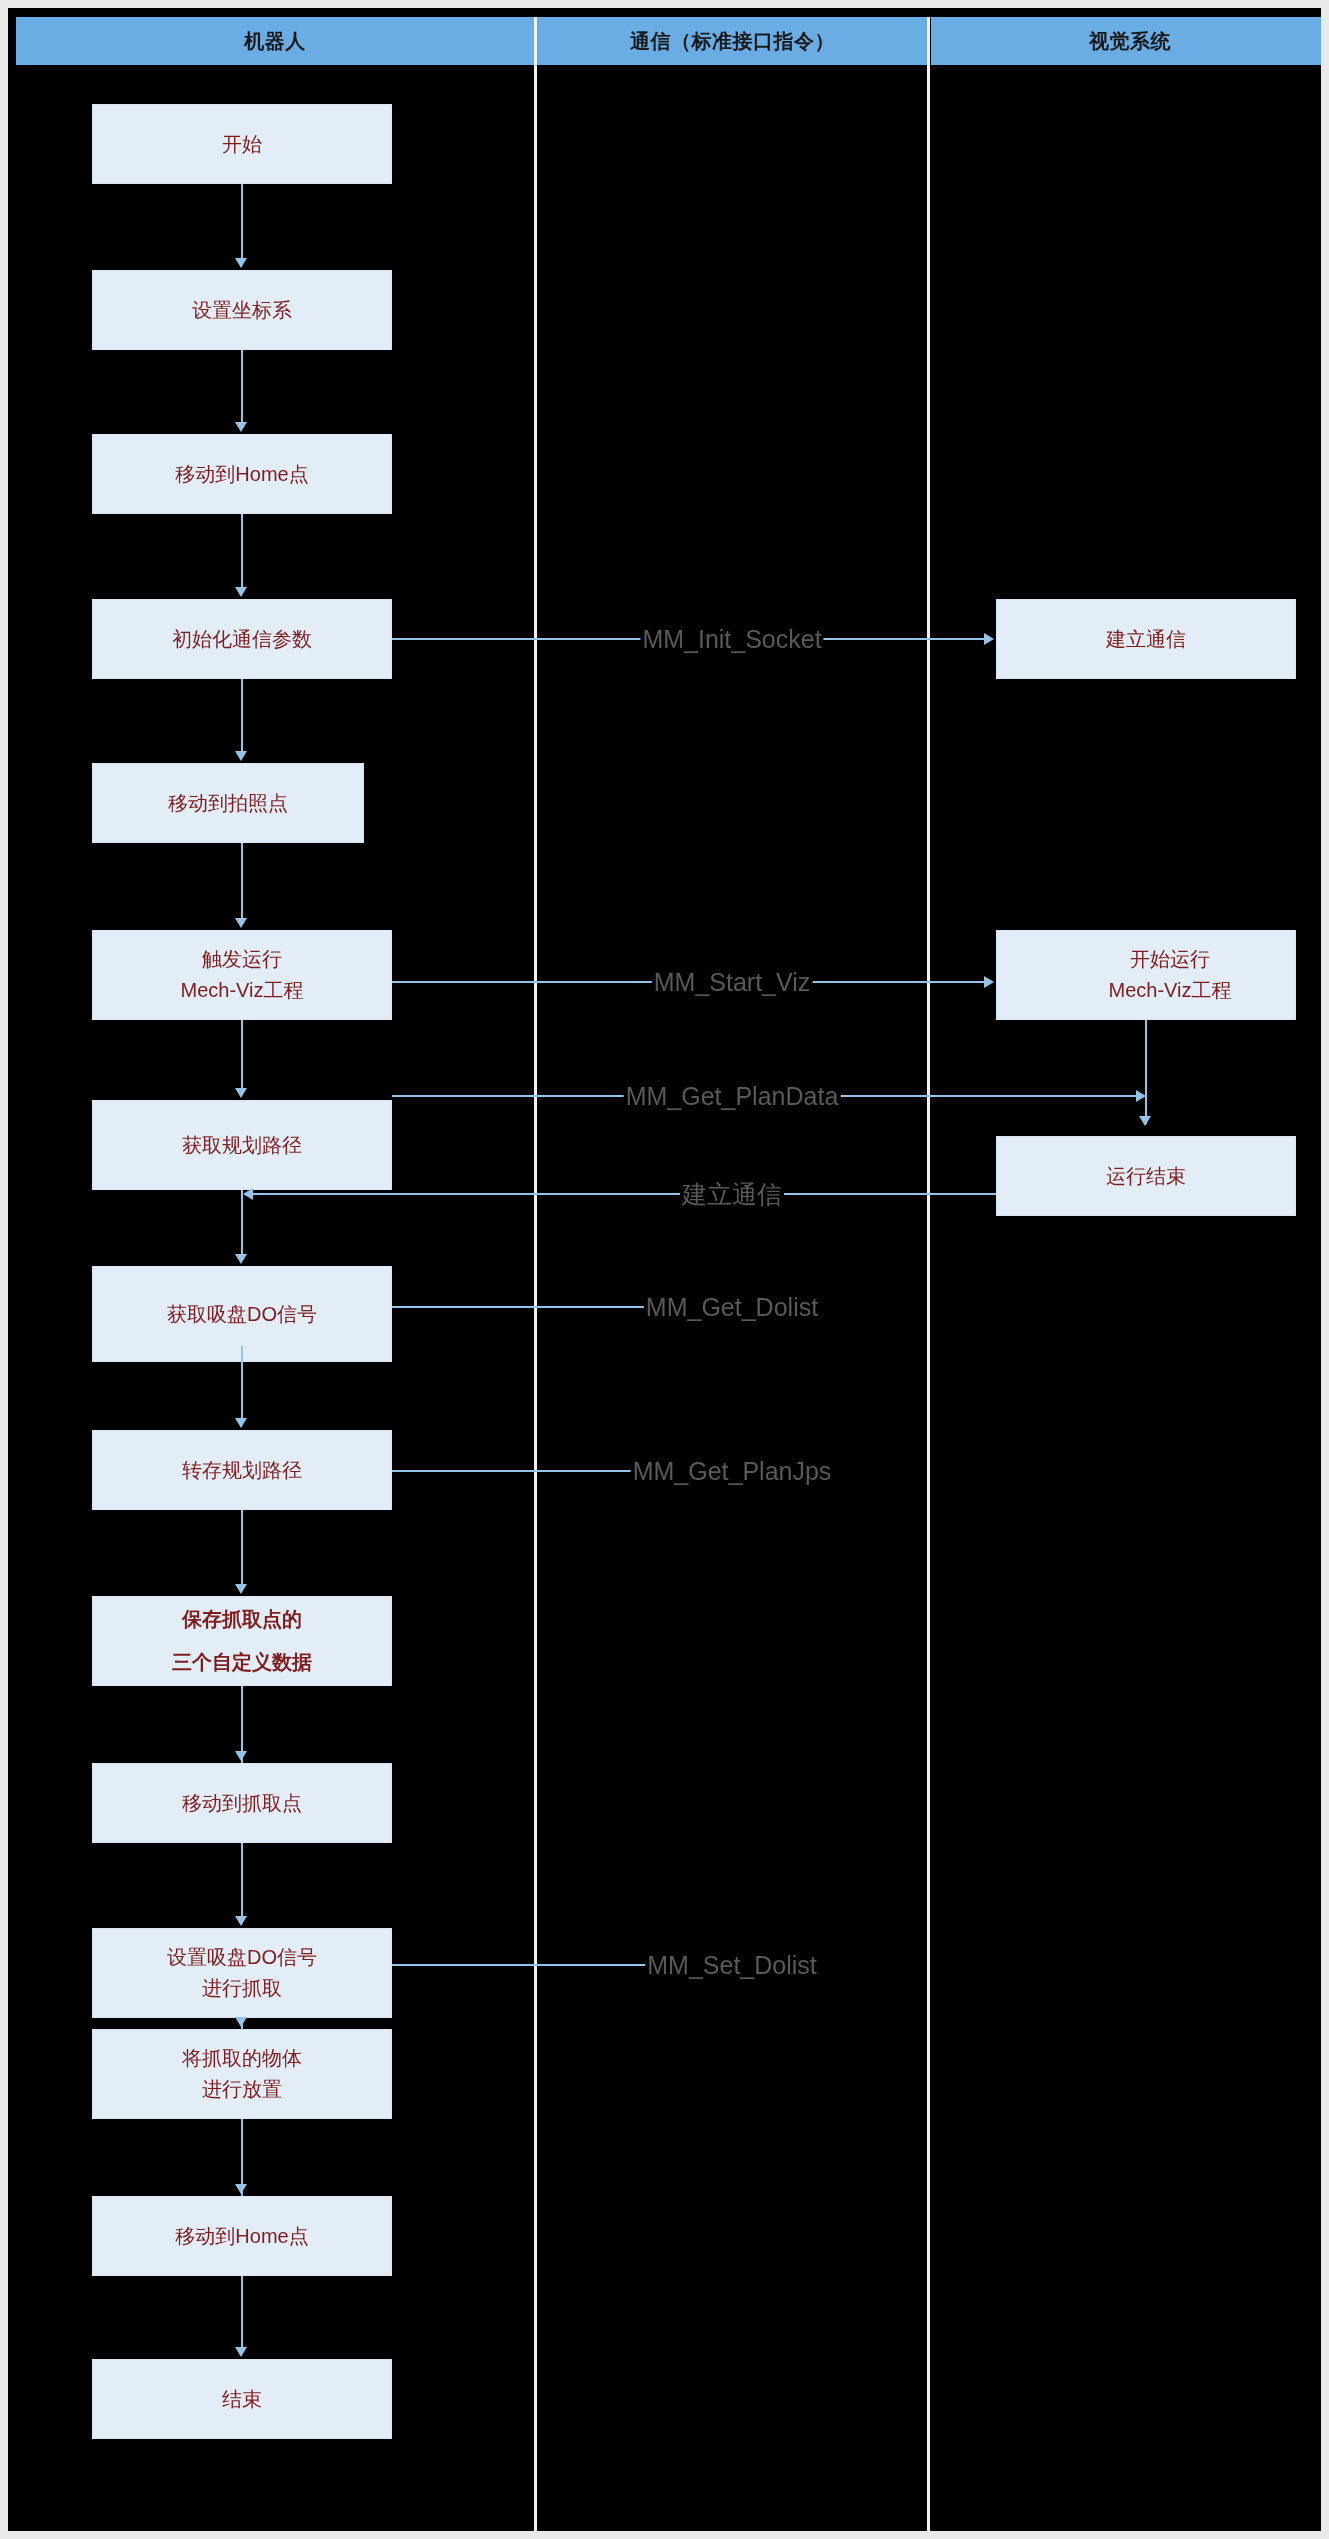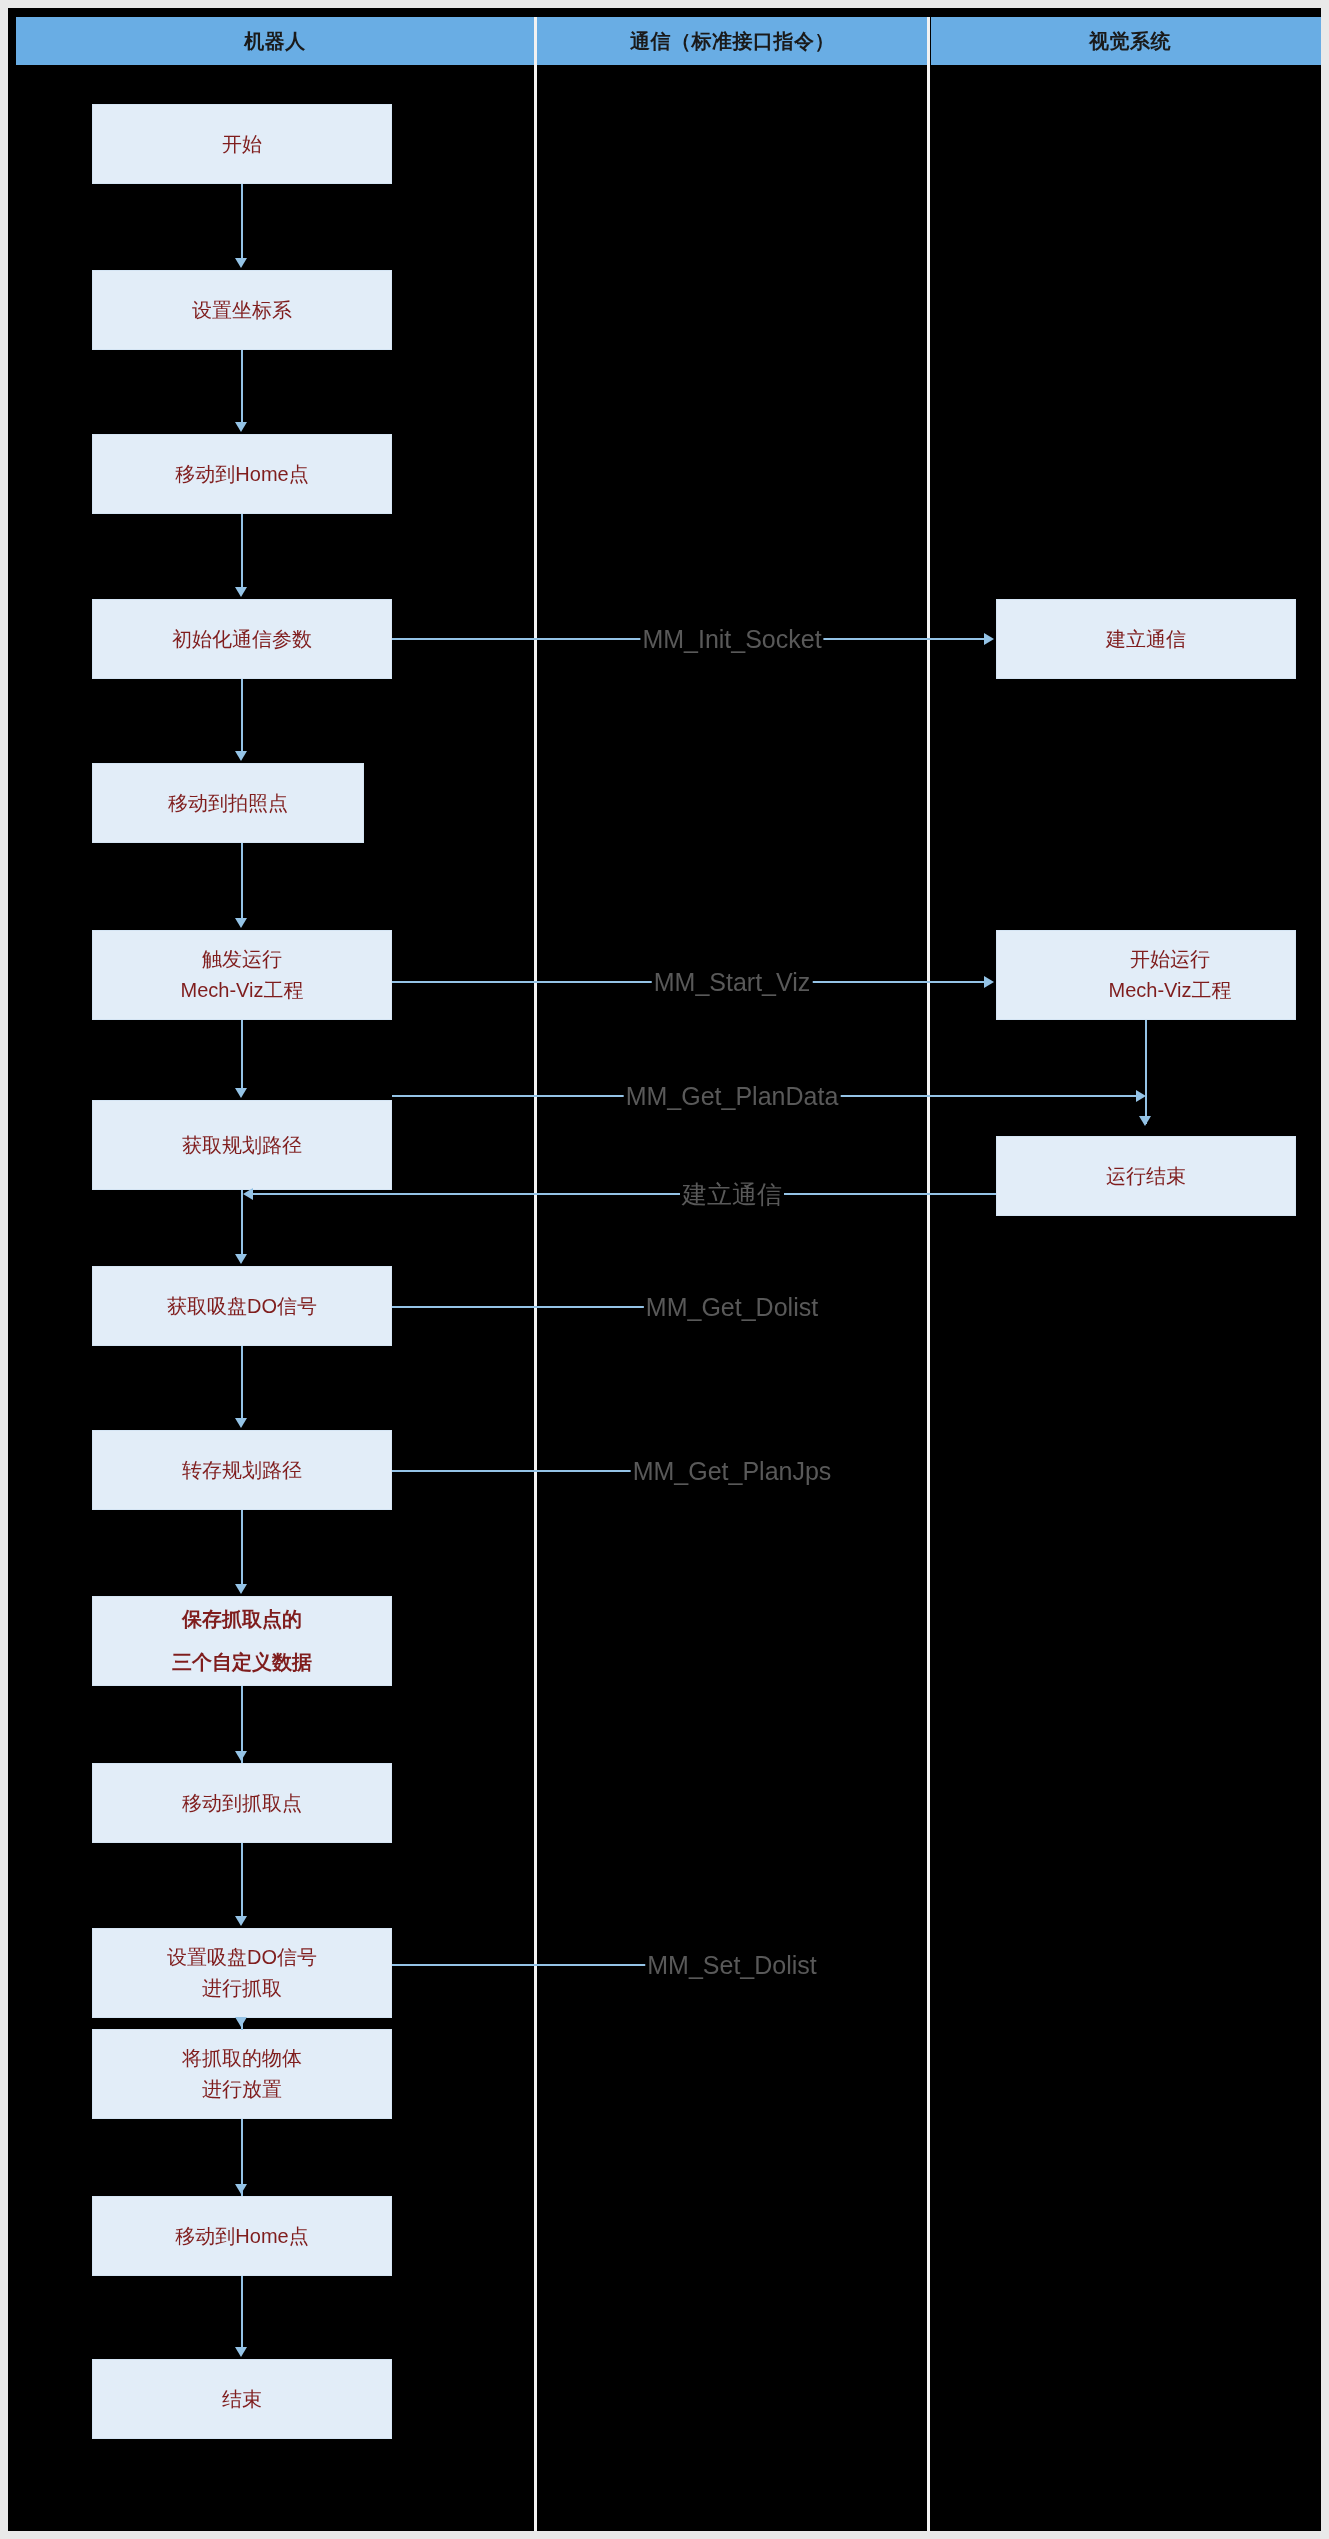--- a/index.html
+++ b/index.html
@@ -124,21 +124,21 @@
   <div class="node" style="left:84px;top:755px;width:272px;height:80px;">
     <span class="ln">移动到拍照点</span>
   </div>
   <div class="node" style="left:84px;top:922px;width:300px;height:90px;">
     <span class="ln">触发运行</span>
     <span class="ln">Mech-Viz工程</span>
   </div>
   <div class="node" style="left:84px;top:1092px;width:300px;height:90px;">
     <span class="ln">获取规划路径</span>
   </div>
-  <div class="node" style="left:84px;top:1258px;width:300px;height:80px;">
+  <div class="node" style="left:84px;top:1258px;width:300px;height:96px;">
     <span class="ln">获取吸盘DO信号</span>
   </div>
   <div class="node" style="left:84px;top:1422px;width:300px;height:80px;">
     <span class="ln">转存规划路径</span>
   </div>
   <div class="node bold" style="left:84px;top:1588px;width:300px;height:90px;gap:12px;">
     <span class="ln">保存抓取点的</span>
     <span class="ln">三个自定义数据</span>
   </div>
   <div class="node" style="left:84px;top:1755px;width:300px;height:80px;">

